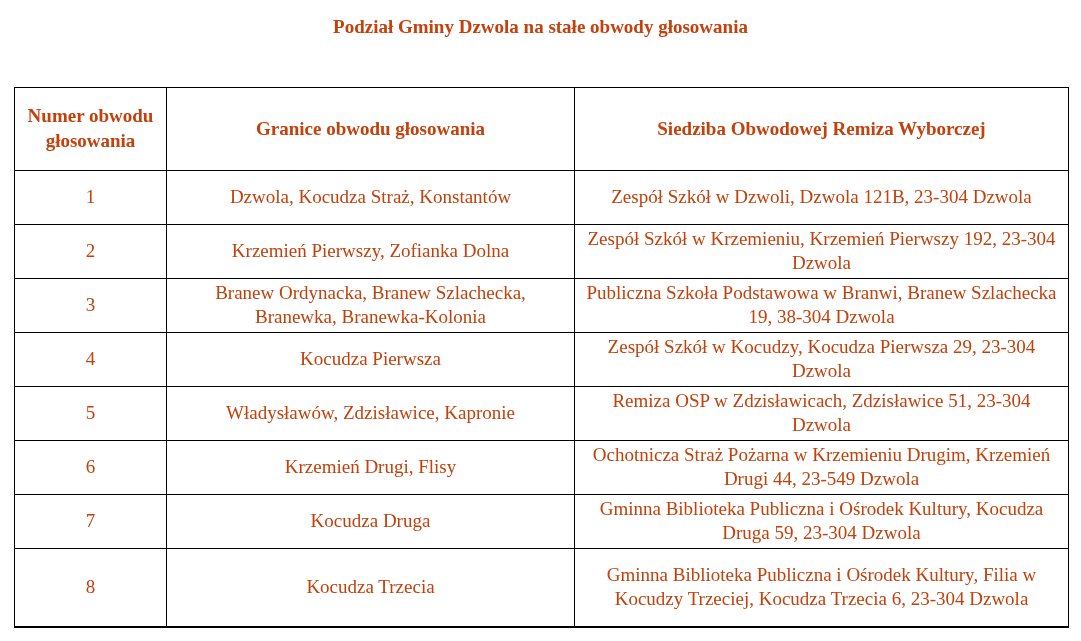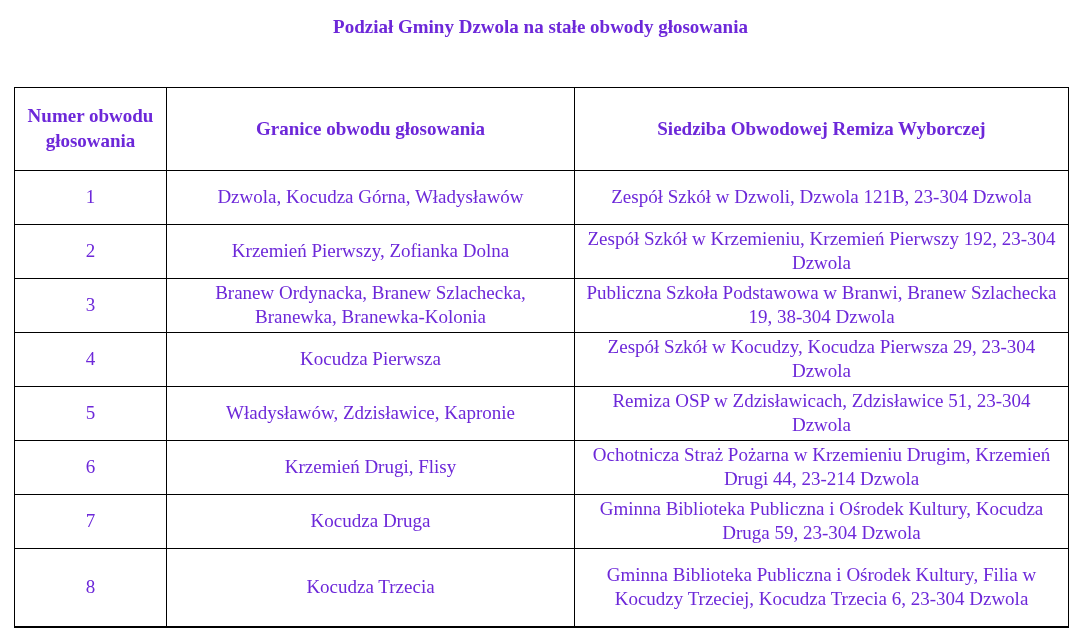--- a/index.html
+++ b/index.html
@@ -5,21 +5,21 @@
   html, body {
     margin: 0;
     padding: 0;
     background: #ffffff;
   }
   .page {
     position: relative;
     width: 1081px;
     height: 641px;
     background: #ffffff;
-    color: #6d28d9;
+    color: #c2410c;
     font-family: "Liberation Serif", "DejaVu Serif", serif;
     overflow: hidden;
     box-sizing: border-box;
   }
   .doc-title {
     margin: 0;
     padding-top: 16px;
     text-align: center;
     font-size: 19px;
     font-weight: bold;
@@ -68,21 +68,21 @@
     <thead>
       <tr>
         <th>Numer obwodu głosowania</th>
         <th>Granice obwodu głosowania</th>
         <th>Siedziba Obwodowej Remiza Wyborczej</th>
       </tr>
     </thead>
     <tbody>
       <tr class="row-normal">
         <td>1</td>
-        <td>Dzwola, Kocudza Górna, Władysławów</td>
+        <td>Dzwola, Kocudza Straż, Konstantów</td>
         <td>Zespół Szkół w Dzwoli, Dzwola 121B, 23-304 Dzwola</td>
       </tr>
       <tr class="row-normal">
         <td>2</td>
         <td>Krzemień Pierwszy, Zofianka Dolna</td>
         <td>Zespół Szkół w Krzemieniu, Krzemień Pierwszy 192, 23-304 Dzwola</td>
       </tr>
       <tr class="row-normal">
         <td>3</td>
         <td>Branew Ordynacka, Branew Szlachecka, Branewka, Branewka-Kolonia</td>
@@ -94,21 +94,21 @@
         <td>Zespół Szkół w Kocudzy, Kocudza Pierwsza 29, 23-304 Dzwola</td>
       </tr>
       <tr class="row-normal">
         <td>5</td>
         <td>Władysławów, Zdzisławice, Kapronie</td>
         <td>Remiza OSP w Zdzisławicach, Zdzisławice 51, 23-304 Dzwola</td>
       </tr>
       <tr class="row-normal">
         <td>6</td>
         <td>Krzemień Drugi, Flisy</td>
-        <td>Ochotnicza Straż Pożarna w Krzemieniu Drugim, Krzemień Drugi 44, 23-214 Dzwola</td>
+        <td>Ochotnicza Straż Pożarna w Krzemieniu Drugim, Krzemień Drugi 44, 23-549 Dzwola</td>
       </tr>
       <tr class="row-normal">
         <td>7</td>
         <td>Kocudza Druga</td>
         <td>Gminna Biblioteka Publiczna i Ośrodek Kultury, Kocudza Druga 59, 23-304 Dzwola</td>
       </tr>
       <tr class="row-tall">
         <td>8</td>
         <td>Kocudza Trzecia</td>
         <td>Gminna Biblioteka Publiczna i Ośrodek Kultury, Filia w Kocudzy Trzeciej, Kocudza Trzecia 6, 23-304 Dzwola</td>

